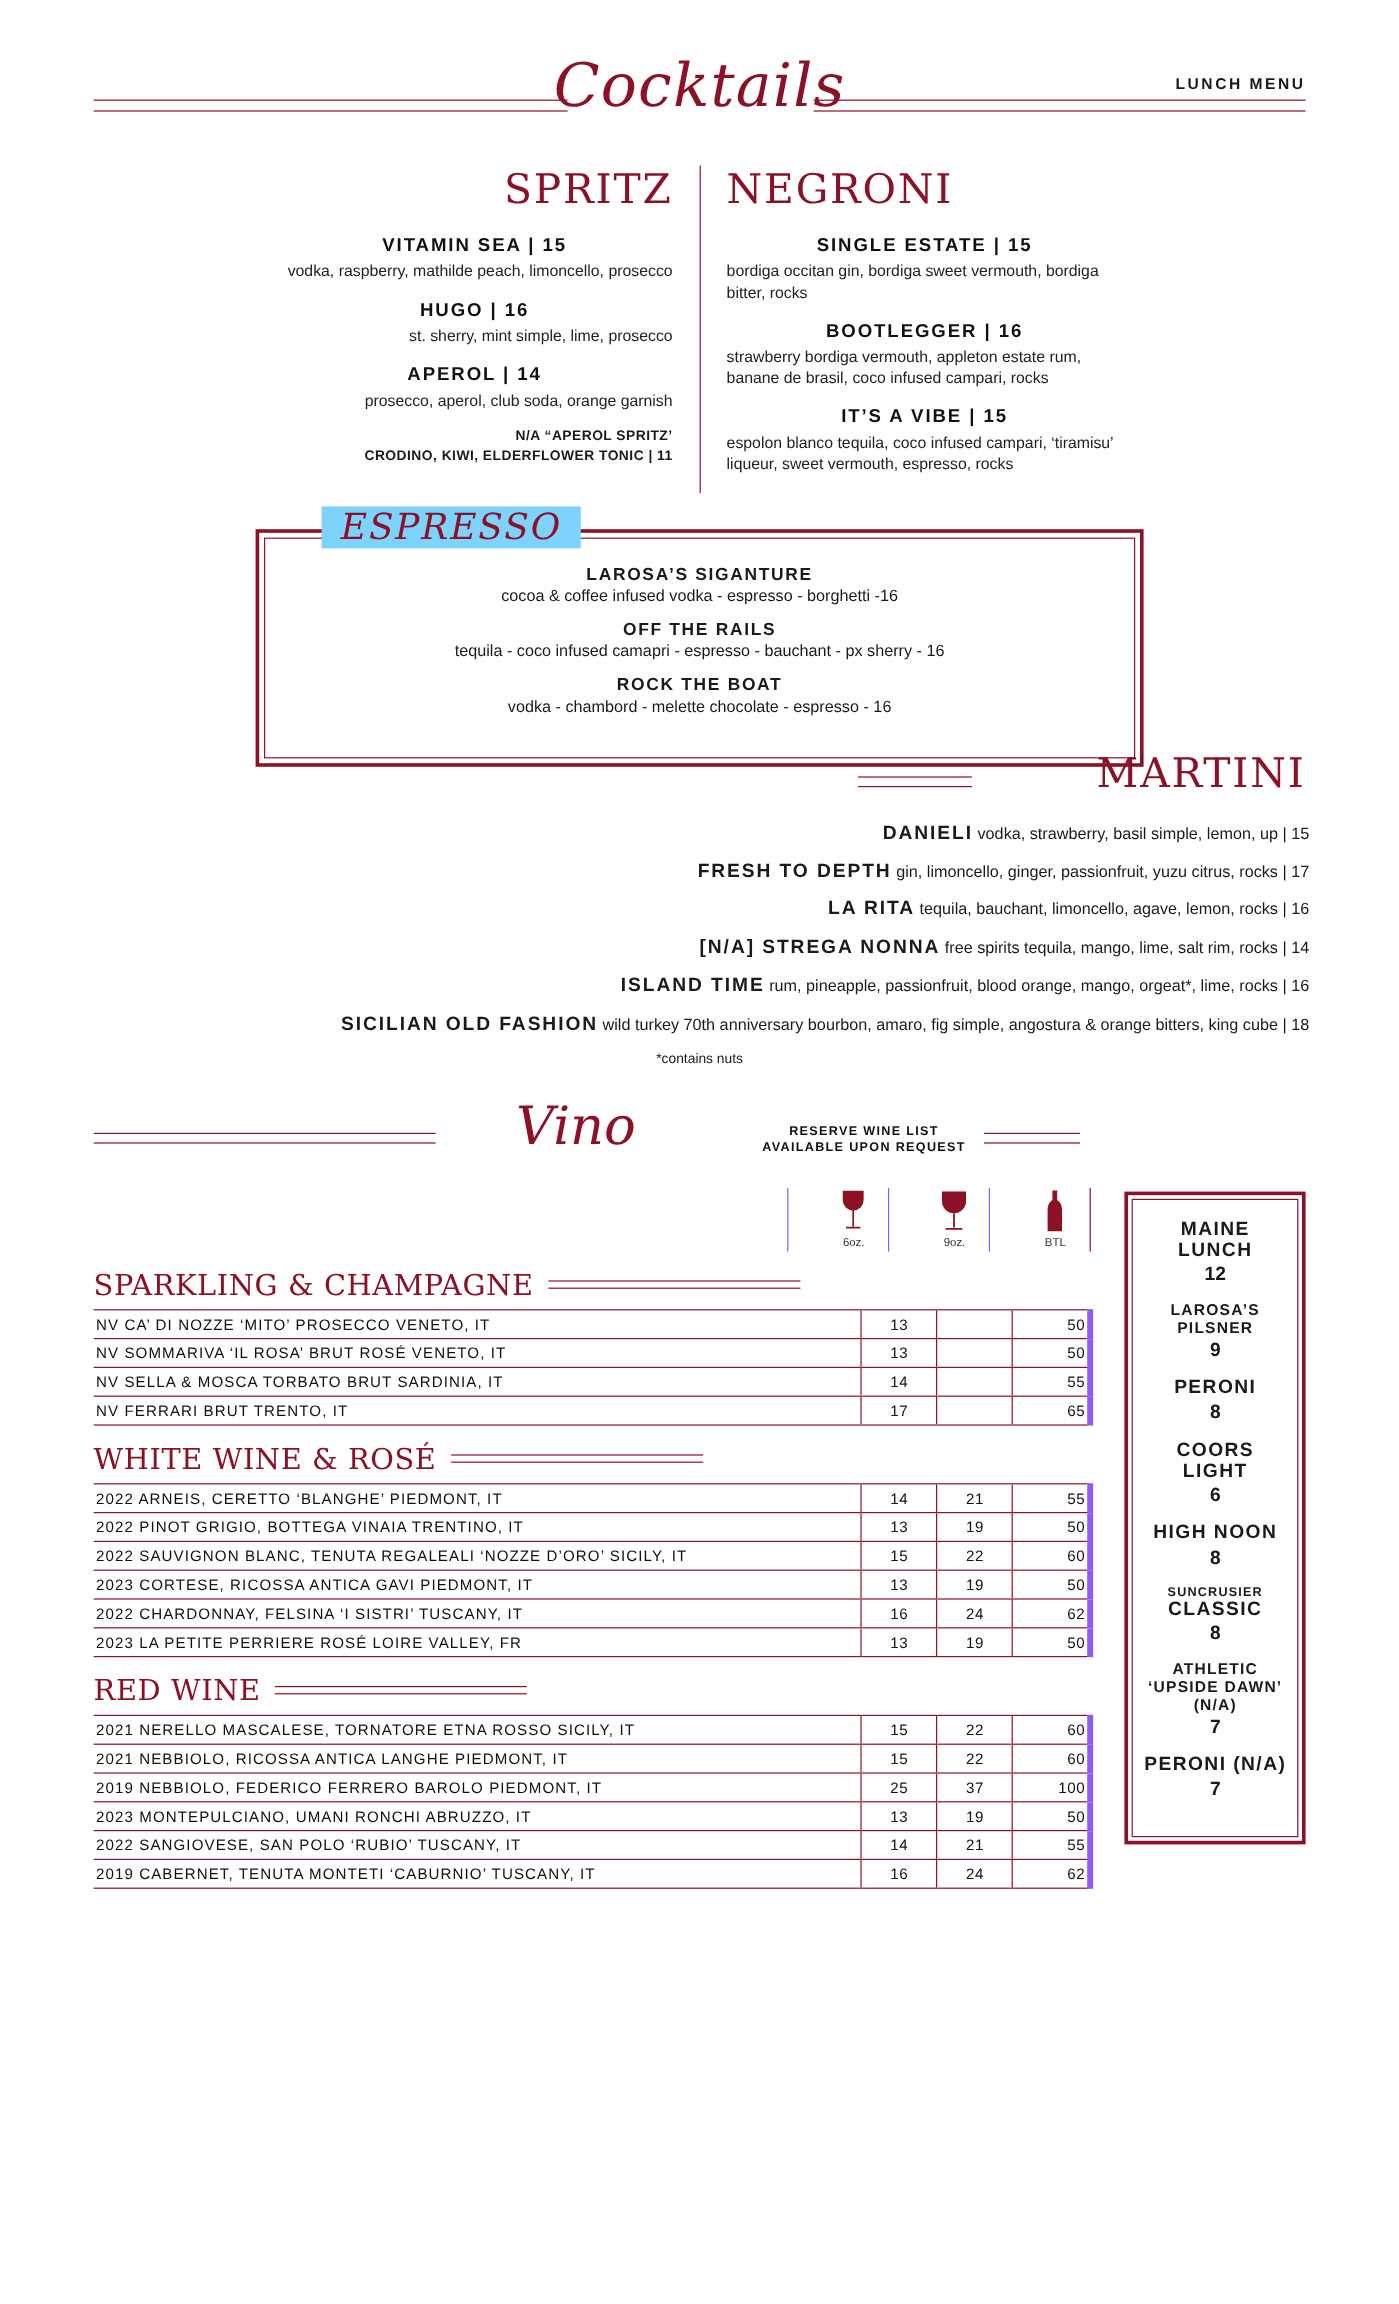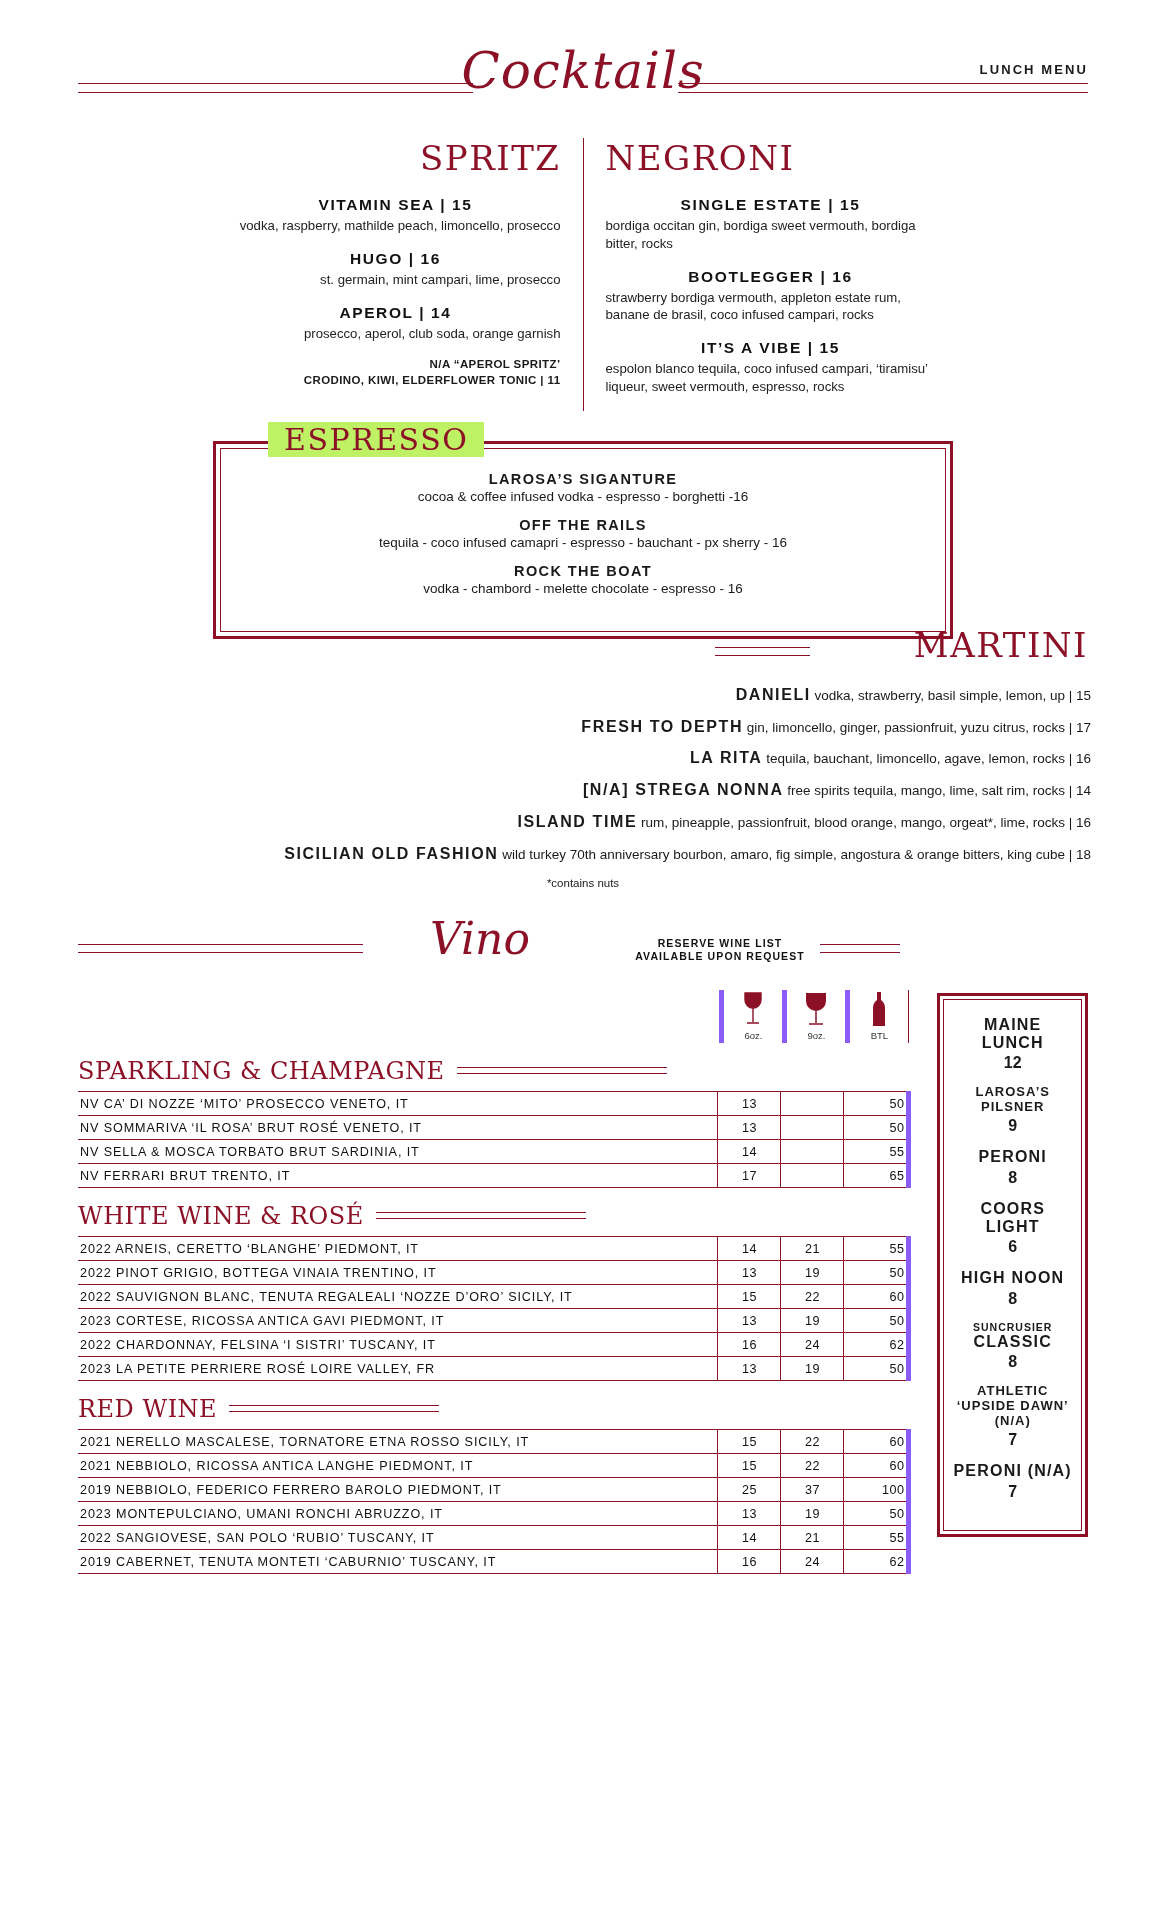--- a/index.html
+++ b/index.html
@@ -114,26 +114,27 @@
   }
   .espresso-inner {
     border: 1.2px solid #8c1127;
     padding: 22px 20px 22px 20px;
     text-align: center;
   }
   .espresso-label {
     position: absolute;
     left: 52px;
     top: -22px;
-    background: #bef264;
+    background: #7dd3fc;
     padding: 0 16px;
     font-family: "DejaVu Serif", serif;
     font-size: 30px;
     color: #8c1127;
     letter-spacing: 1.5px;
+    font-style: italic;
   }
   .esp-item { margin-bottom: 13px; }
   .esp-name {
     font-size: 14.5px;
     font-weight: bold;
     letter-spacing: 1.4px;
   }
   .esp-desc {
     font-size: 13.5px;
     margin-top: 2px;
@@ -245,22 +246,23 @@
     justify-content: flex-end;
     align-items: flex-end;
     height: 62px;
     padding-right: 2px;
   }
   .glass-cell {
     width: 58px;
     text-align: center;
     font-size: 9.5px;
     color: #333;
-    border-left: 5px solid #8b5cf6;
+    border-left: 1px solid #8b5cf6;
     padding-bottom: 2px;
+    padding-left: 25px;
   }
   .glass-cell .ico { display: block; height: 40px; }
   .glass-cell.last { border-right: 1px solid #8c1127; }
 
   .wine-sec-title {
     font-family: "DejaVu Serif", serif;
     font-size: 24px;
     color: #8c1127;
     letter-spacing: 0.5px;
     position: relative;
@@ -341,21 +343,21 @@
   <div class="cols">
     <div class="col left">
       <div class="col-head">SPRITZ</div>
 
       <div class="drink">
         <div class="drink-name">VITAMIN SEA | 15</div>
         <div class="drink-desc">vodka, raspberry, mathilde peach, limoncello, prosecco</div>
       </div>
       <div class="drink">
         <div class="drink-name">HUGO | 16</div>
-        <div class="drink-desc">st. germain, mint campari, lime, prosecco</div>
+        <div class="drink-desc">st. sherry, mint simple, lime, prosecco</div>
       </div>
       <div class="drink">
         <div class="drink-name">APEROL | 14</div>
         <div class="drink-desc">prosecco, aperol, club soda, orange garnish</div>
       </div>
       <div class="na-line">
         <div>N/A “APEROL SPRITZ’</div>
         <div>CRODINO, KIWI, ELDERFLOWER TONIC | 11</div>
       </div>
     </div>

